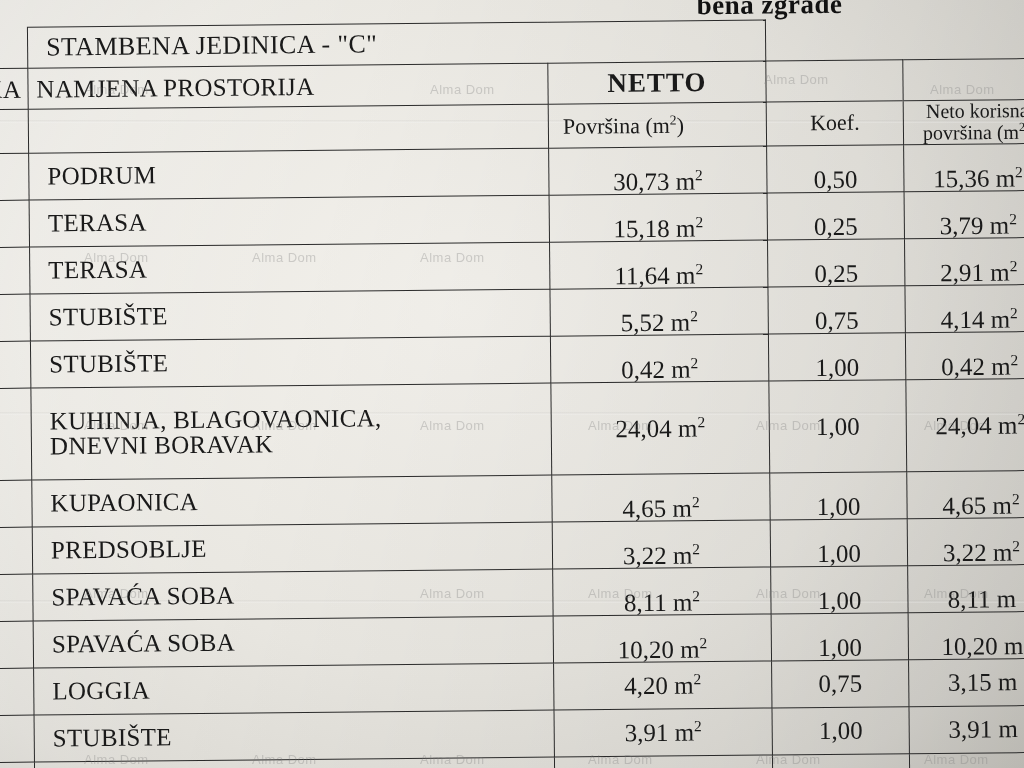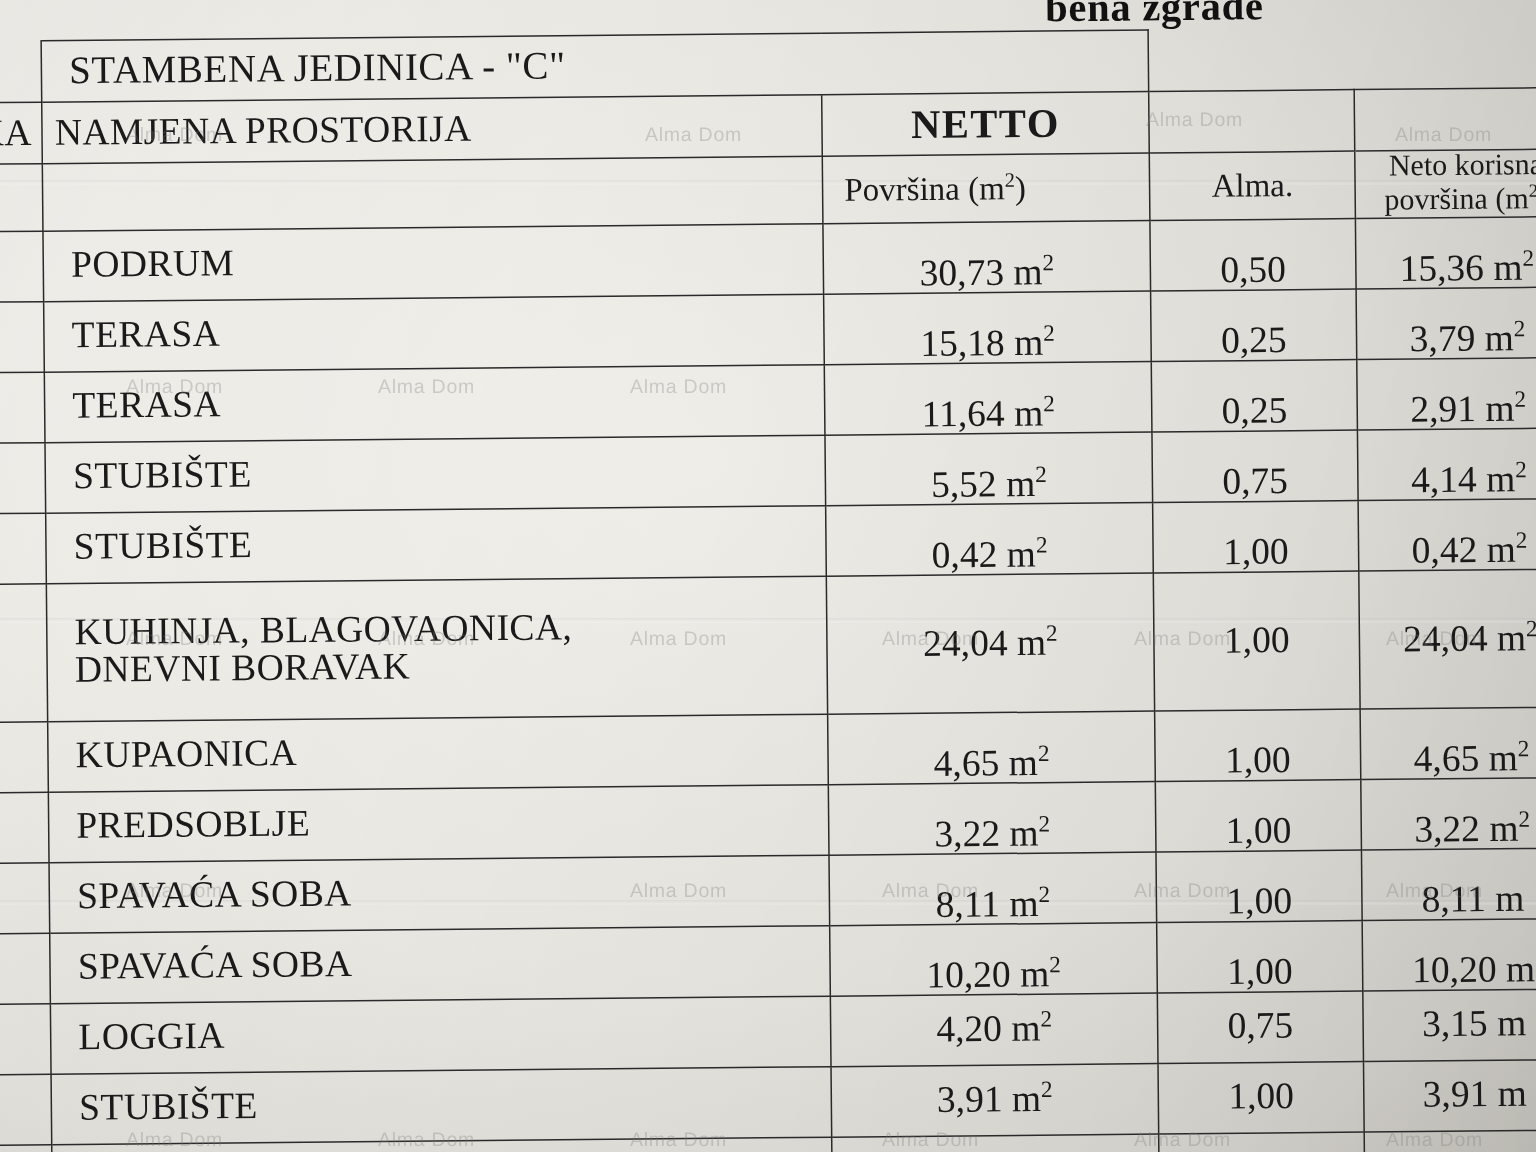--- a/index.html
+++ b/index.html
@@ -166,21 +166,21 @@
           <td class="c-name">NAMJENA PROSTORIJA</td>
           <td class="c-netto">NETTO</td>
           <td class="c-koef" style="border-bottom:none;"></td>
           <td class="c-neto" style="border-bottom:none;"></td>
         </tr>
 
         <tr class="hdr-sub">
           <td></td>
           <td class="c-name"></td>
           <td class="c-netto" style="text-align:left;padding-left:14px;">Površina (m<sup>2</sup>)</td>
-          <td class="c-koef">Alma.</td>
+          <td class="c-koef">Koef.</td>
           <td class="c-neto" style="font-size:20px;line-height:1.05;">
             Neto korisna<br>površina (m<sup>2</sup>)
           </td>
         </tr>
 
         <tr class="row">
           <td></td>
           <td class="c-name">PODRUM</td>
           <td class="c-netto shift-down">30,73 m<sup>2</sup></td>
           <td class="c-koef shift-down">0,50</td>

